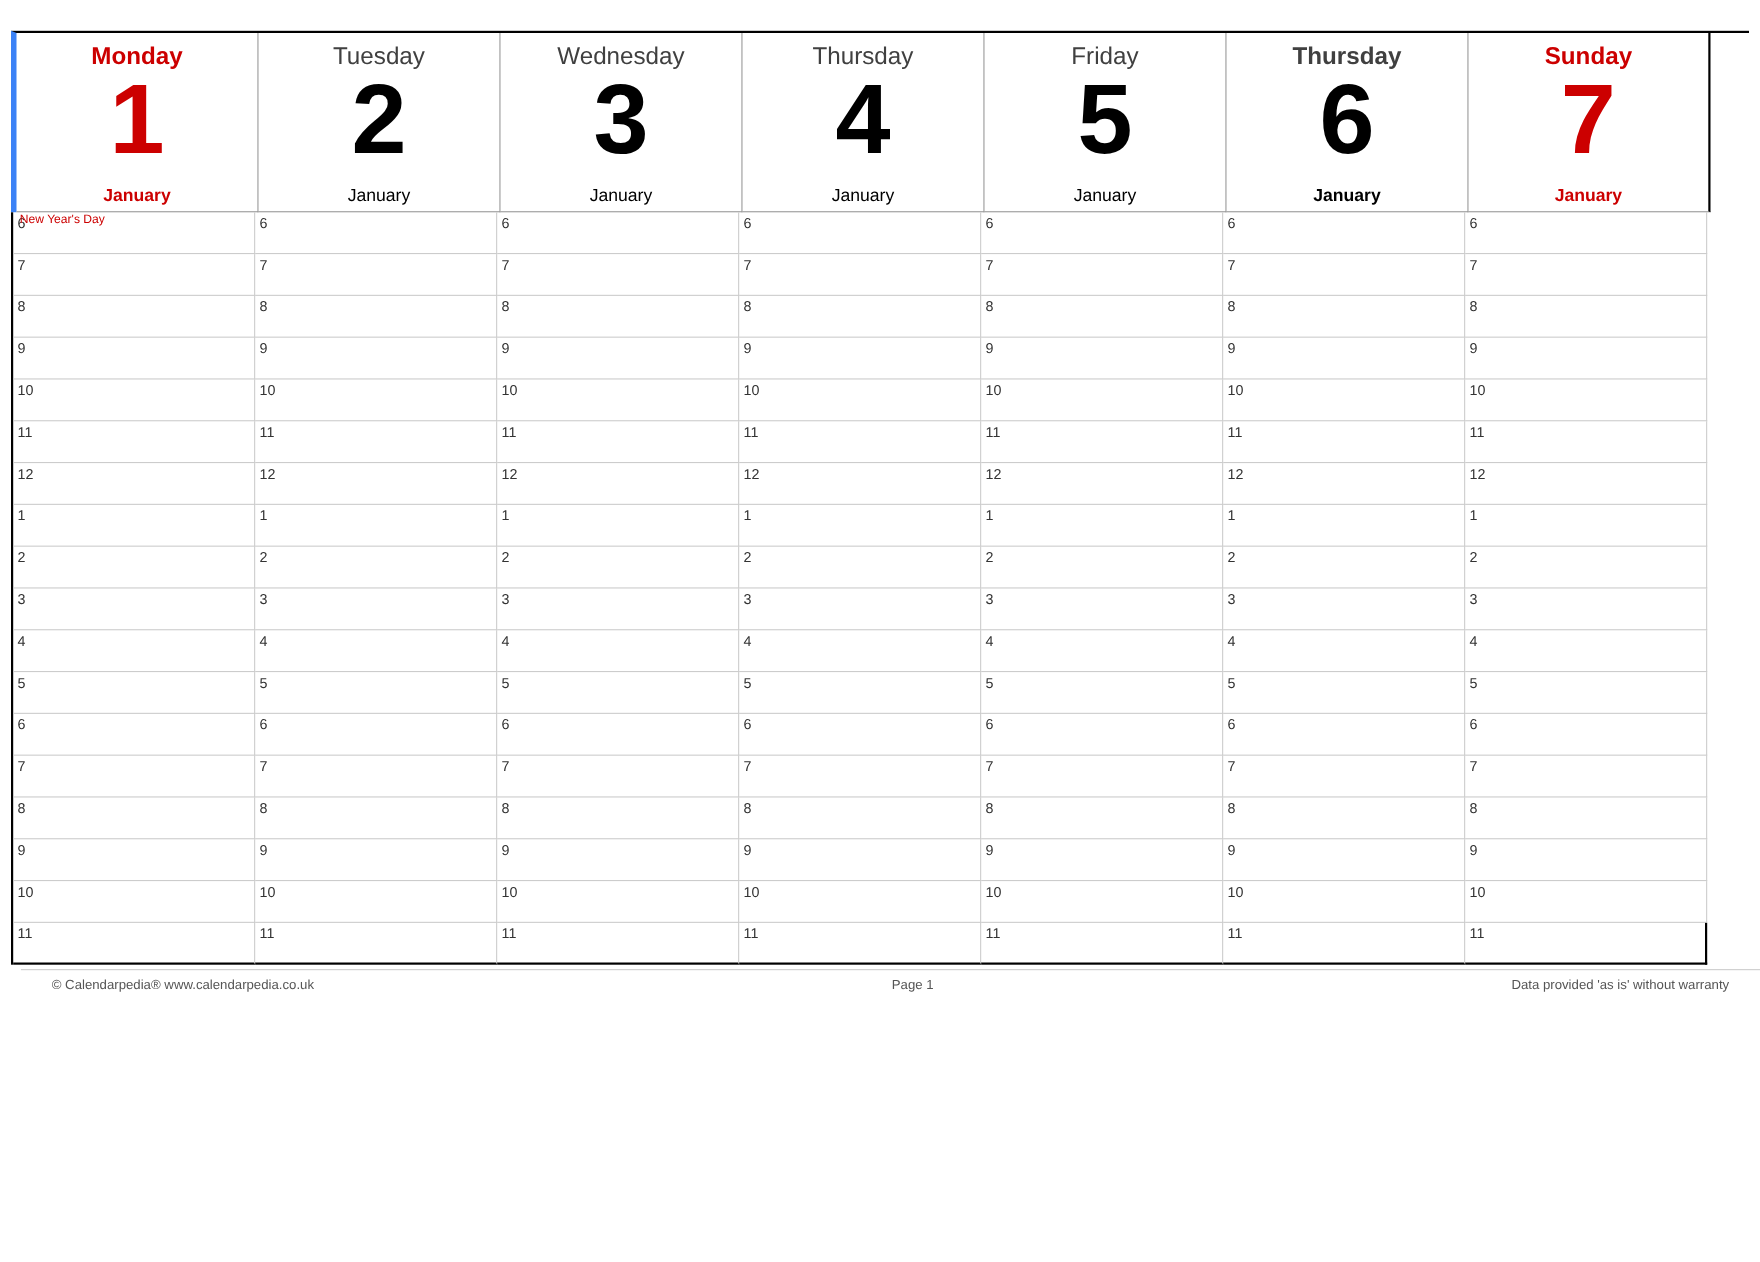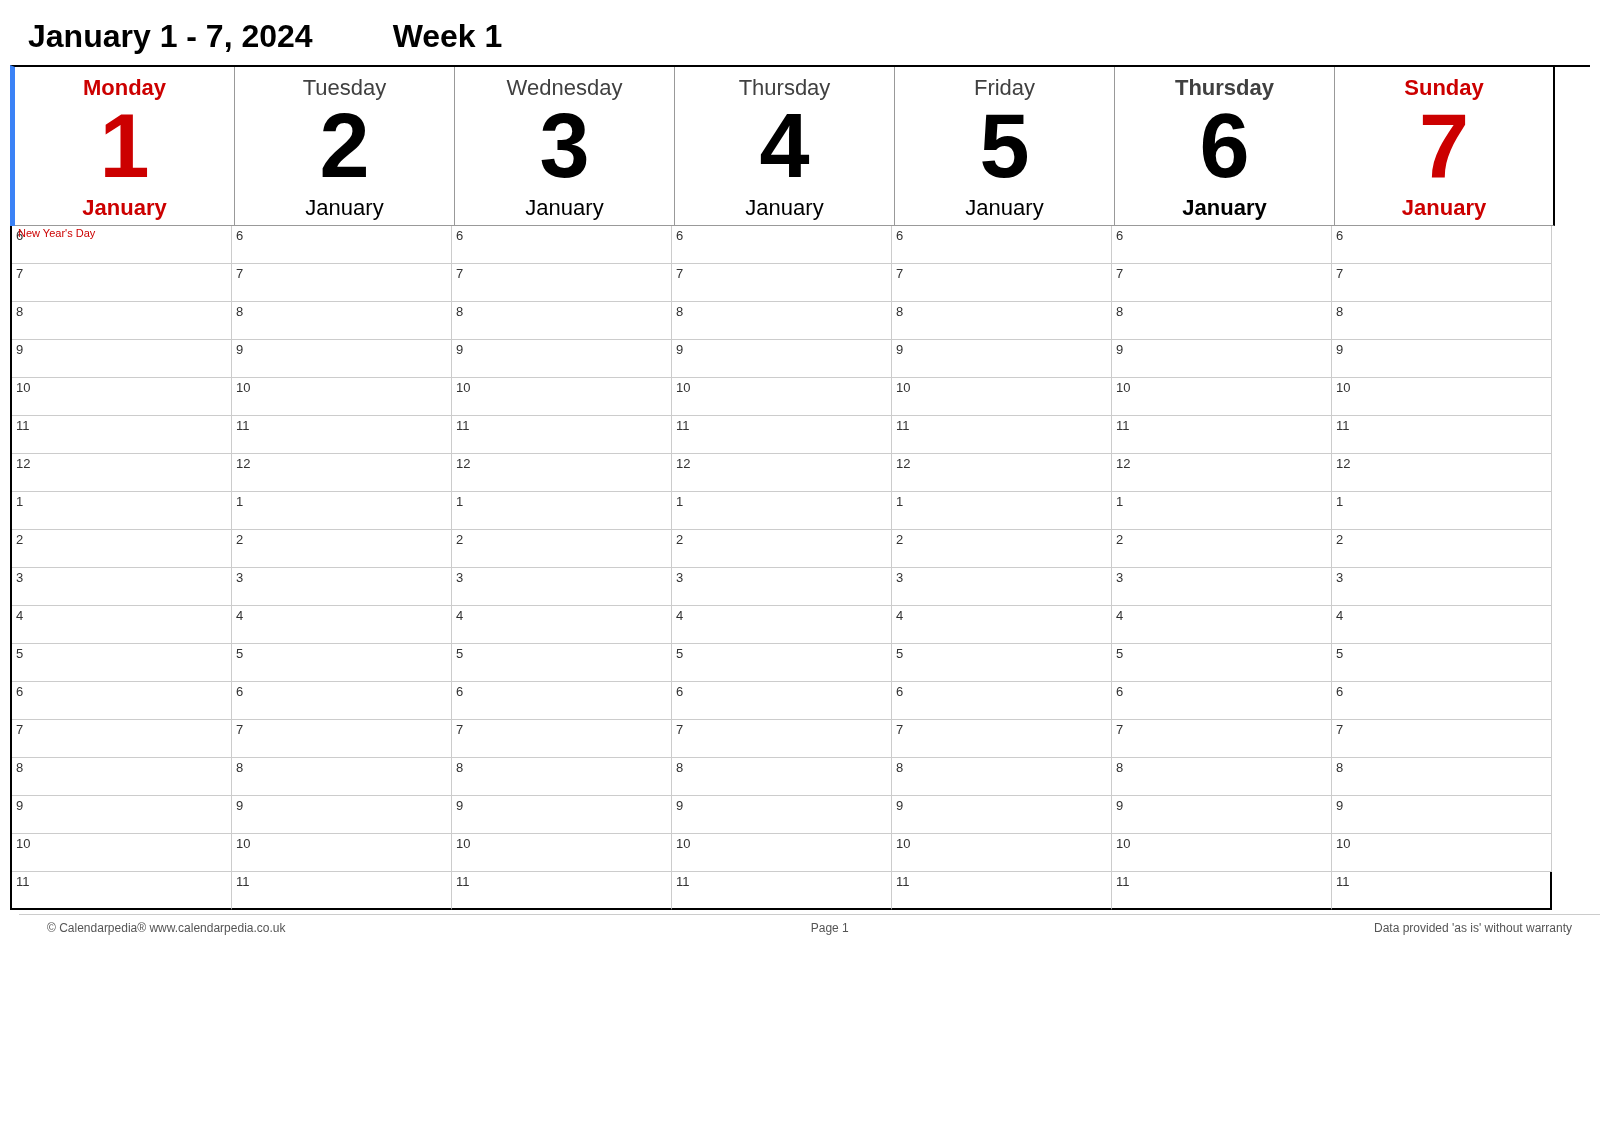--- a/index.html
+++ b/index.html
@@ -89,24 +89,24 @@
     .day-name.bold { font-weight: bold; }
     .day-num {
       font-size: 90px;
       font-weight: bold;
       color: #000;
       display: block;
       line-height: 1;
     }
     .day-num.red { color: #cc0000; }
     .day-month {
-      font-size: 22px;
+      font-size: 16px;
       color: #000;
       display: block;
-      margin-top: 4px;
+      margin-top: 16px;
     }
     .day-month.red { color: #cc0000; font-weight: bold; }
     .day-month.bold { font-weight: bold; }
     
     .time-grid {
       display: grid;
       grid-template-columns: 220px 220px 220px 220px 220px 220px 220px;
       border-left: 2px solid #000;
     }
     .time-cell {
@@ -150,24 +150,20 @@
     }
     .footer-center {
       text-align: left;
     }
   </style>
 </head>
 <body>
 
 <div class="page">
   <div class="header">
-    <div class="header-left">
-      <span class="header-title">January 1 - 7, 2024</span>
-      <span class="header-week">Week 1</span>
-    </div>
   </div>
 
   <div class="calendar-container">
 
     <div class="day-headers" id="day-headers-container">
     <div class="day-header">
           <span class="day-name red">Monday</span>
           <span class="day-num red">1</span>
           <span class="day-month red">January</span>
         </div>

